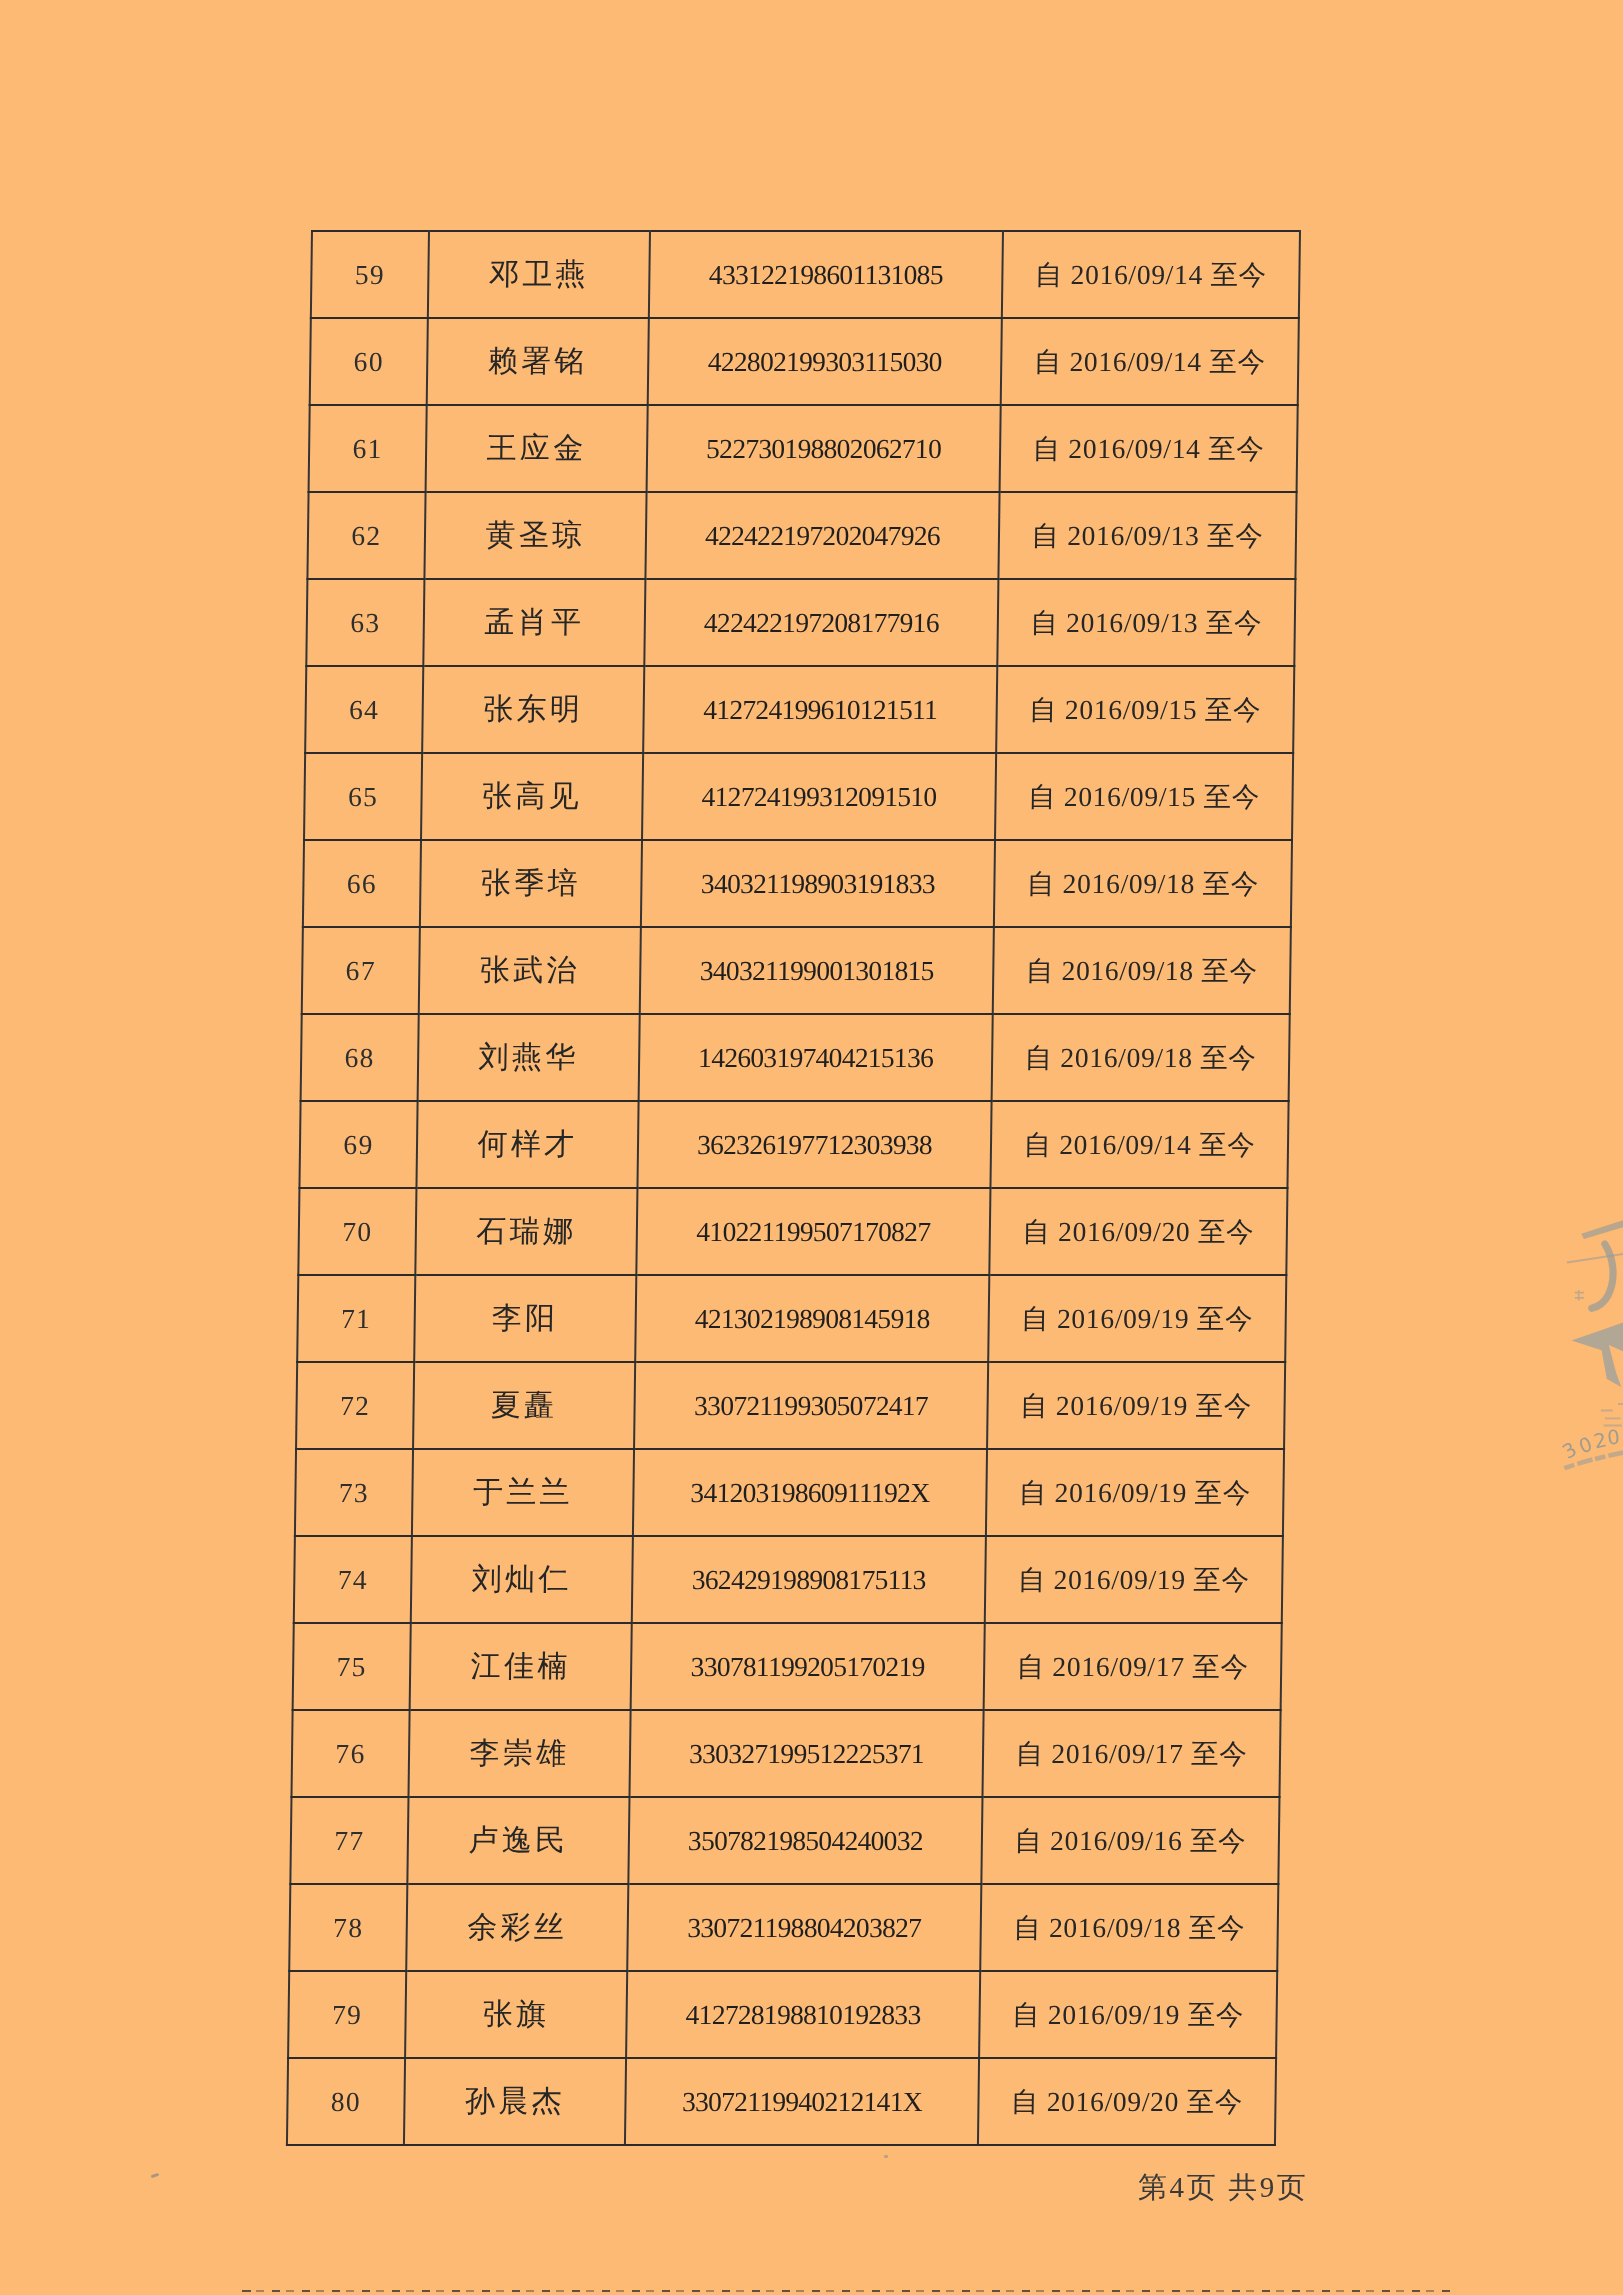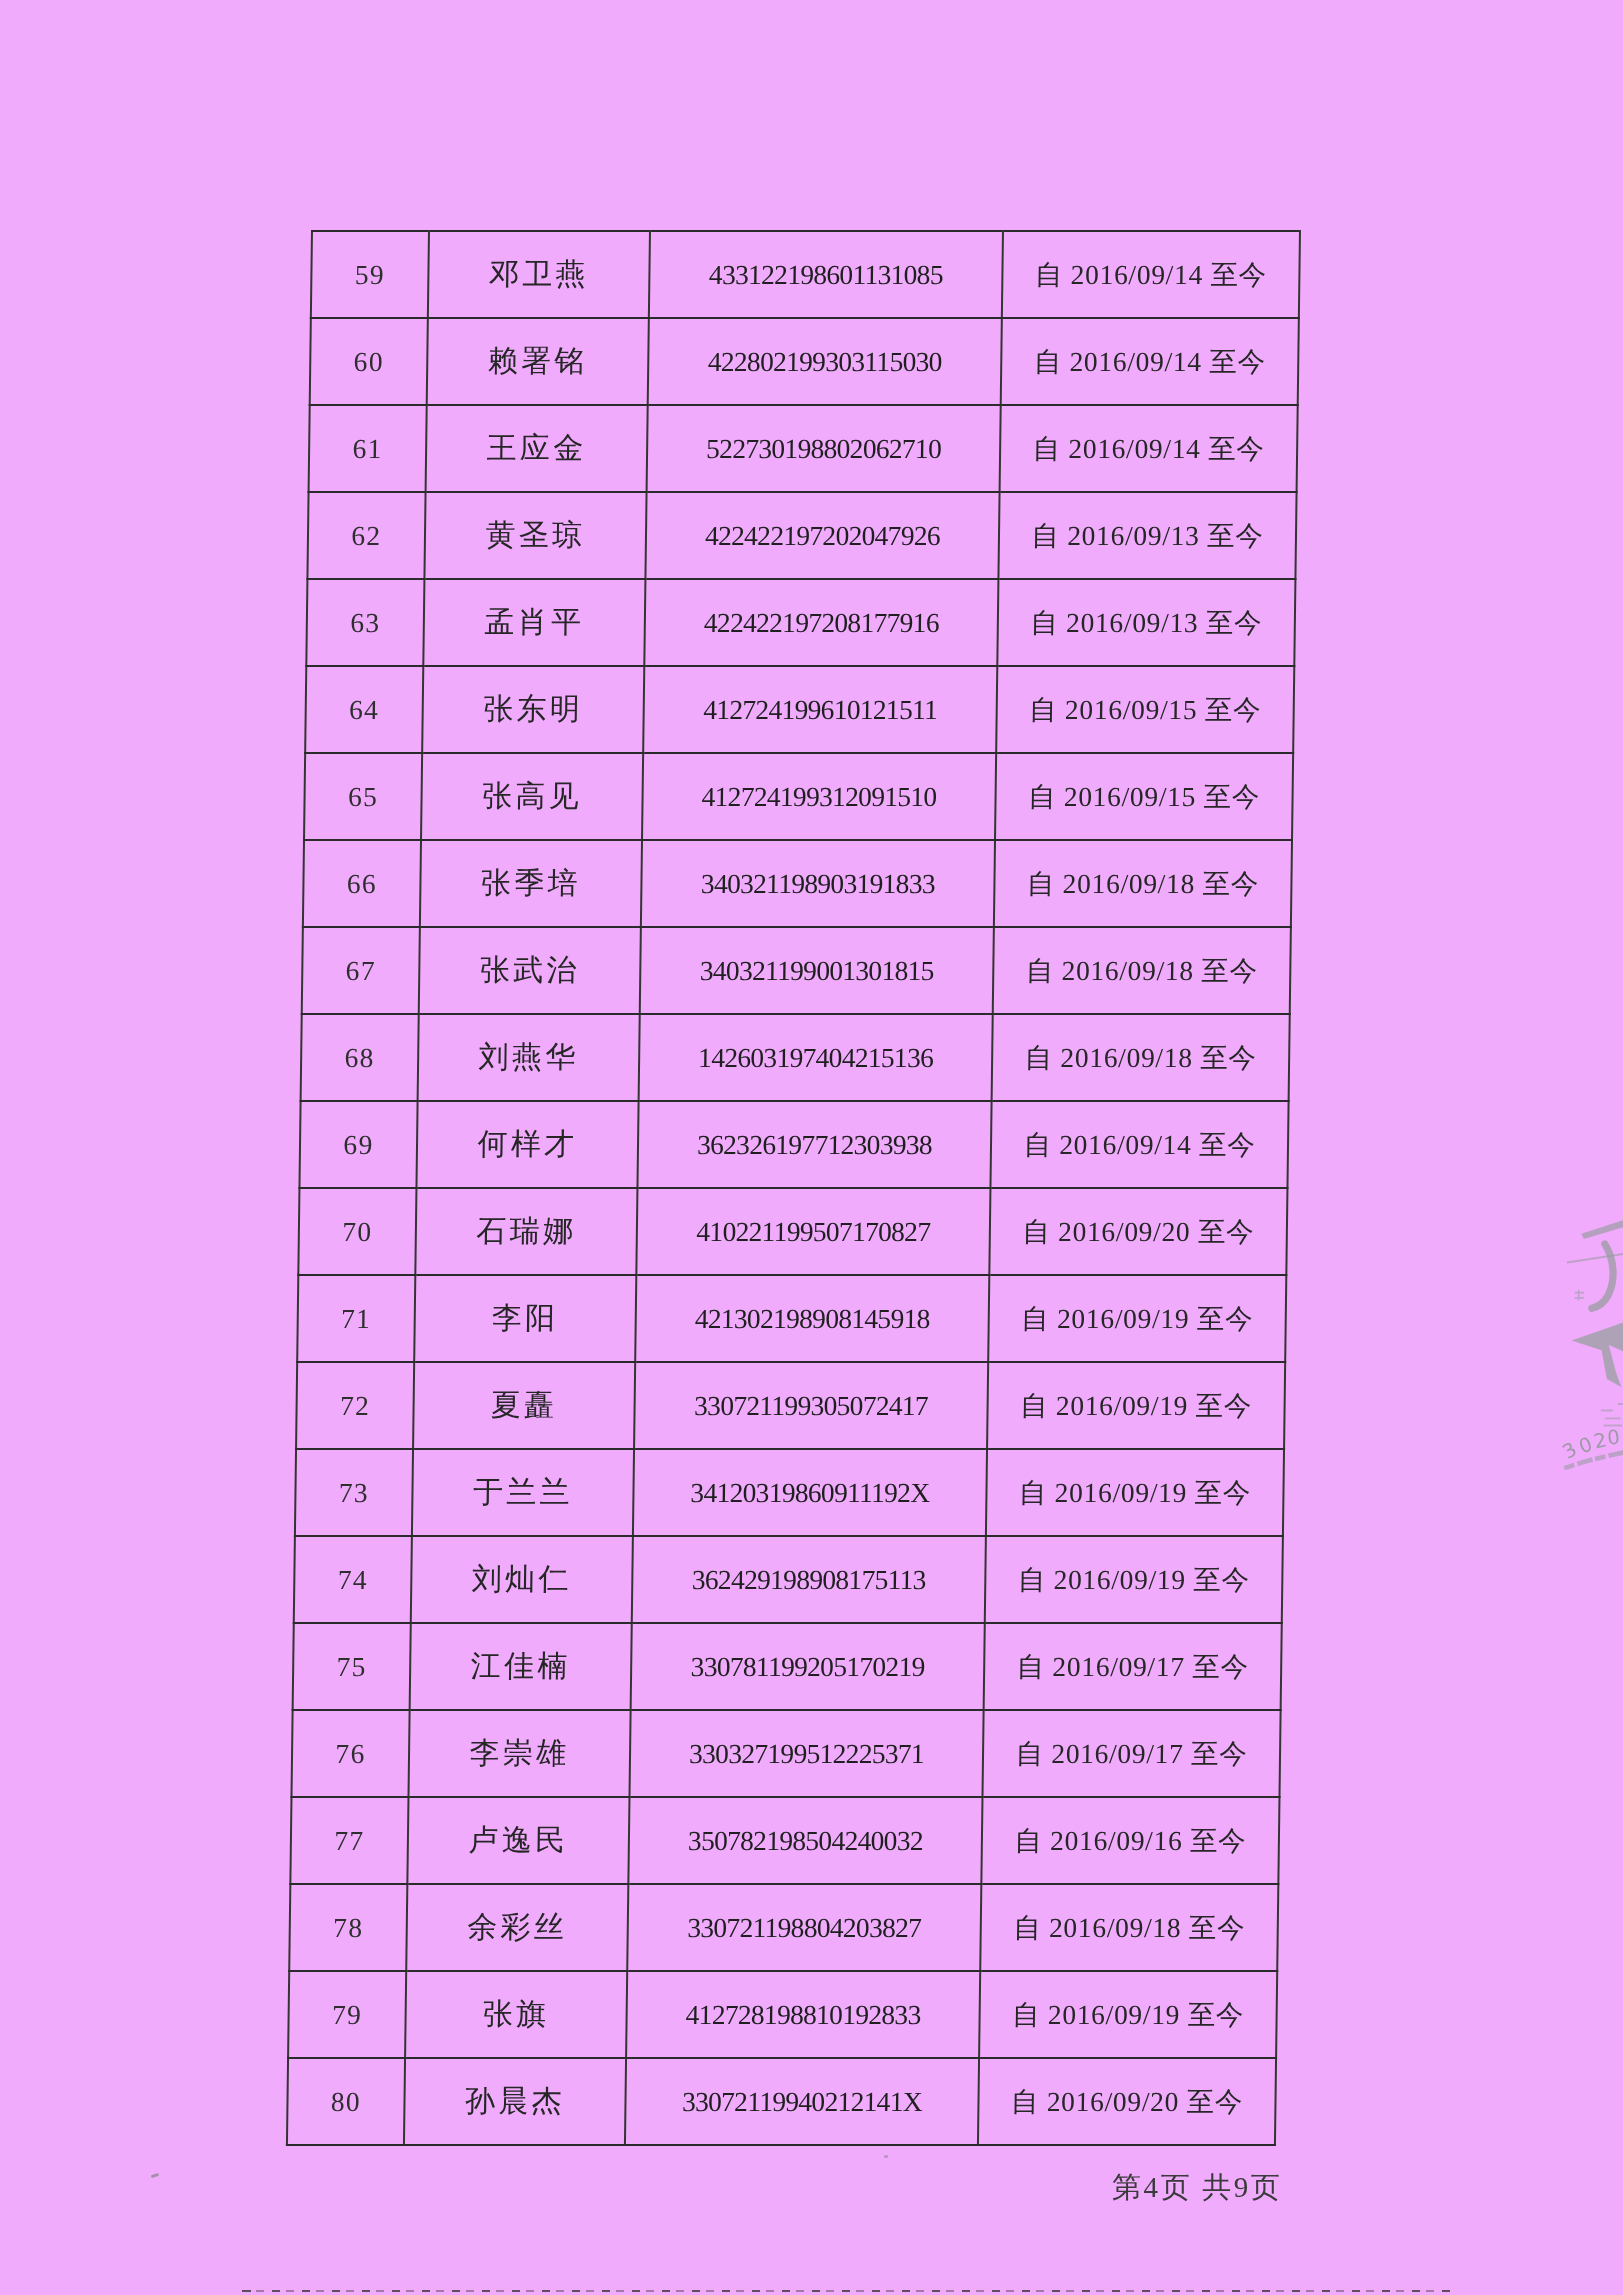--- a/index.html
+++ b/index.html
@@ -4,21 +4,21 @@
 <style>
   html, body {
     margin: 0;
     padding: 0;
     background: #ffffff;
   }
   .page {
     position: relative;
     width: 1623px;
     height: 2295px;
-    background: #f0abfc;
+    background: #fdba74;
     overflow: hidden;
     font-family: "Liberation Serif", "DejaVu Serif", serif;
     color: #222222;
   }
 
   
   table.roster {
     position: absolute;
     left: 311px;
     top: 230px;
@@ -57,21 +57,21 @@
   }
   td.col-period {
     font-size: 27.5px;
     color: #262626;
     letter-spacing: 0.7px;
   }
 
   
   .footer {
     position: absolute;
-    left: 1112px;
+    left: 1138px;
     top: 2168px;
     font-size: 29px;
     letter-spacing: 2.6px;
     color: #3a3a3a;
   }
 
   
   .stamp {
     position: absolute;
     left: 1555px;

